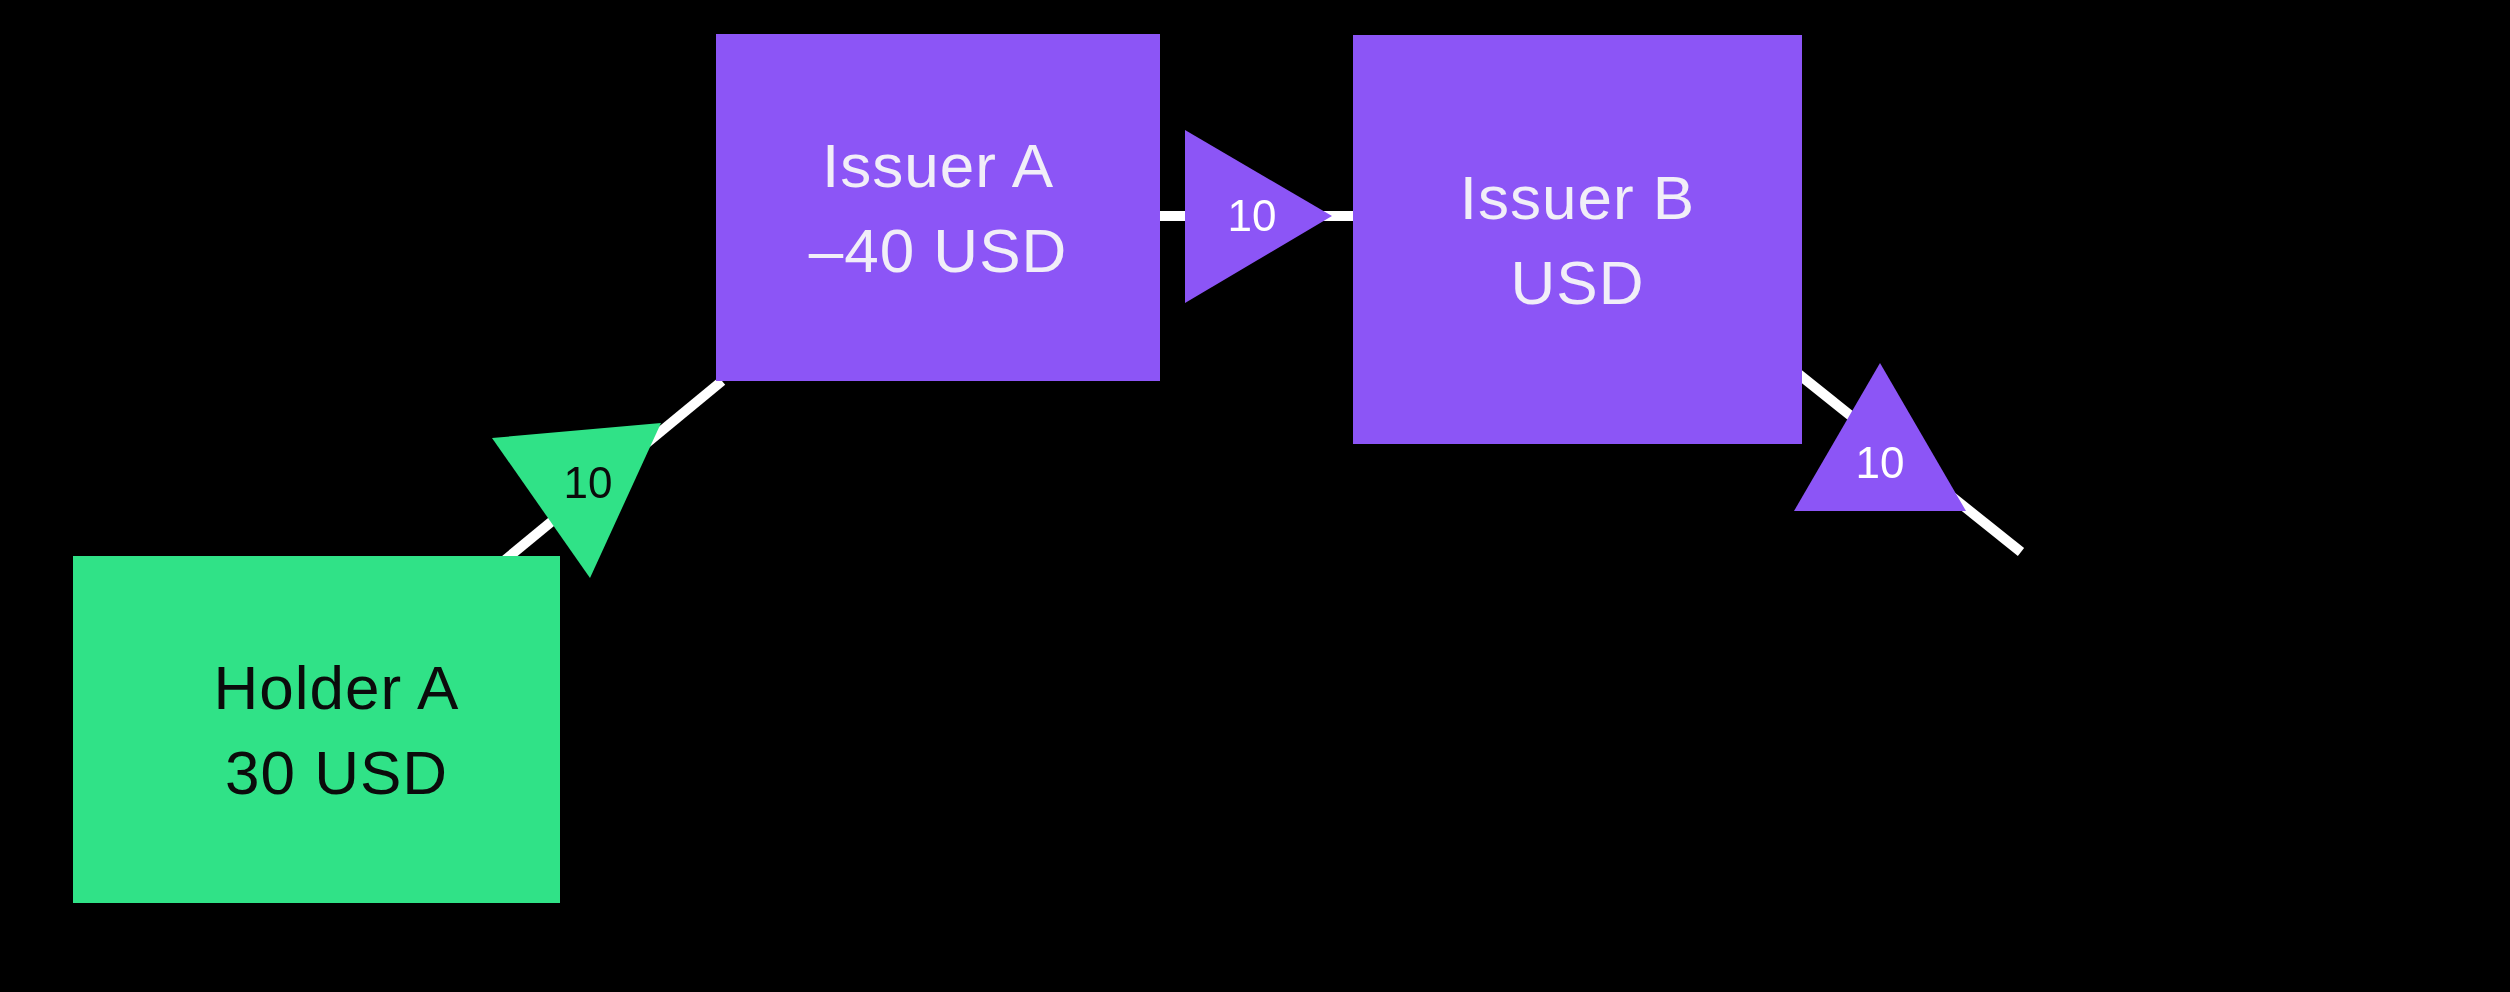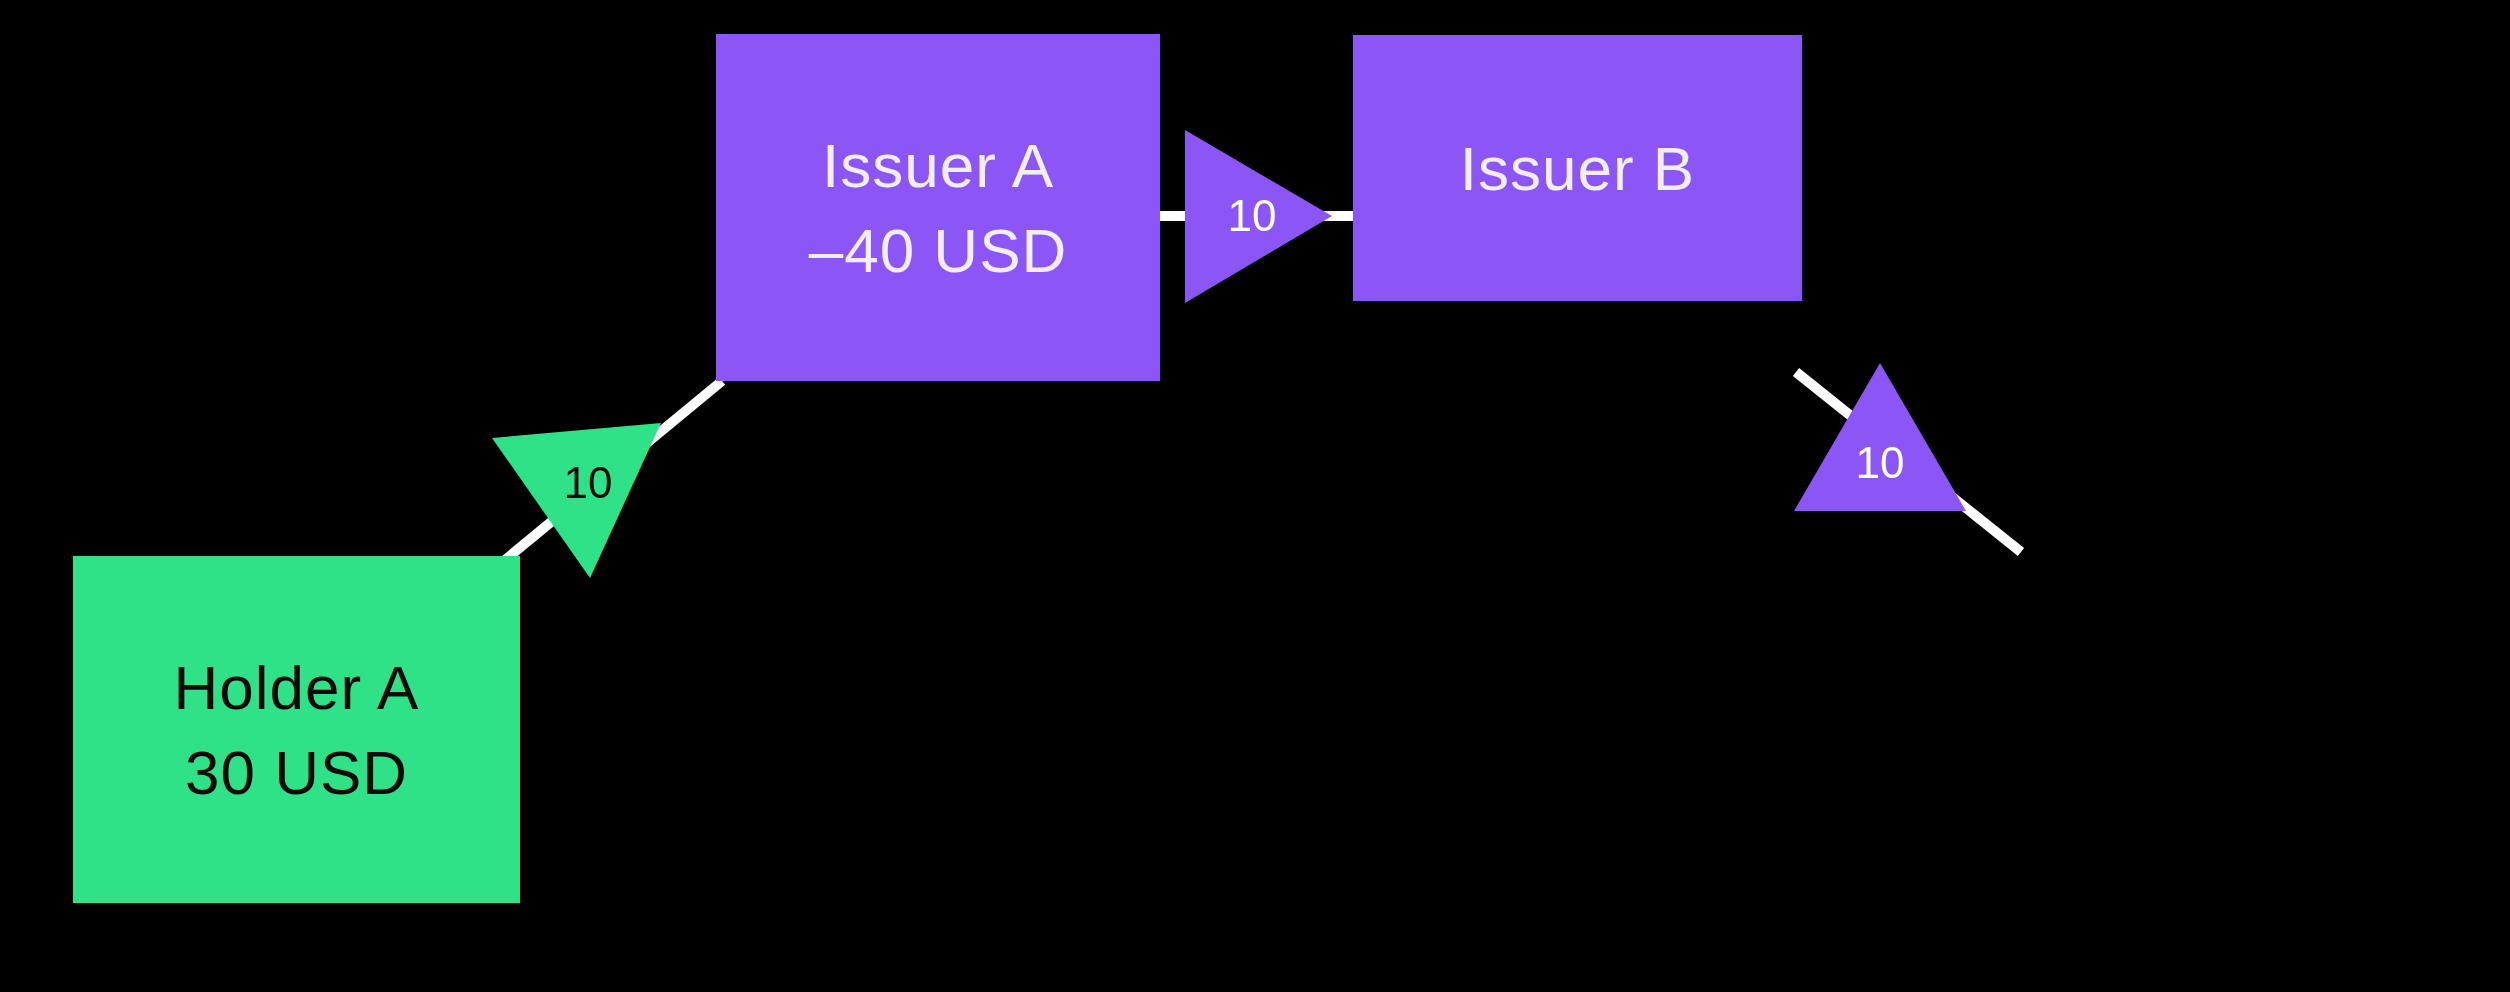--- a/index.html
+++ b/index.html
@@ -42,20 +42,21 @@
     font-weight: 400;
     letter-spacing: 1px;
   }
   .node-issuer {
     background: var(--color-issuer_box, #8c55f6);
     color: var(--color-issuer_text, #f1eef8);
   }
   .node-holder {
     background: var(--color-holder_box, #30e287);
     color: var(--color-holder_text, #0b0b0b);
+    padding-left: 40px;
   }
 </style>
 </head>
 <body>
 
 <div class="canvas">
 
   <svg class="edges" viewBox="0 0 2510 992" xmlns="http://www.w3.org/2000/svg">
 
     <line class="edge-line" x1="505" y1="560" x2="722" y2="381"></line>
@@ -75,18 +76,19 @@
   <div class="node node-holder" style="left:73px; top:556px; width:447px; height:347px;">
     <span>Holder A</span>
     <span>30 USD</span>
   </div>
 
   <div class="node node-issuer" style="left:716px; top:34px; width:444px; height:347px;">
     <span>Issuer A</span>
     <span>–40 USD</span>
   </div>
 
-  <div class="node node-issuer" style="left:1353px; top:35px; width:449px; height:266px;">
+  <div class="node node-issuer" style="left:1353px; top:35px; width:449px; height:409px;">
     <span>Issuer B</span>
+    <span>USD</span>
   </div>
 
 
 </div>
 
 </body></html>

